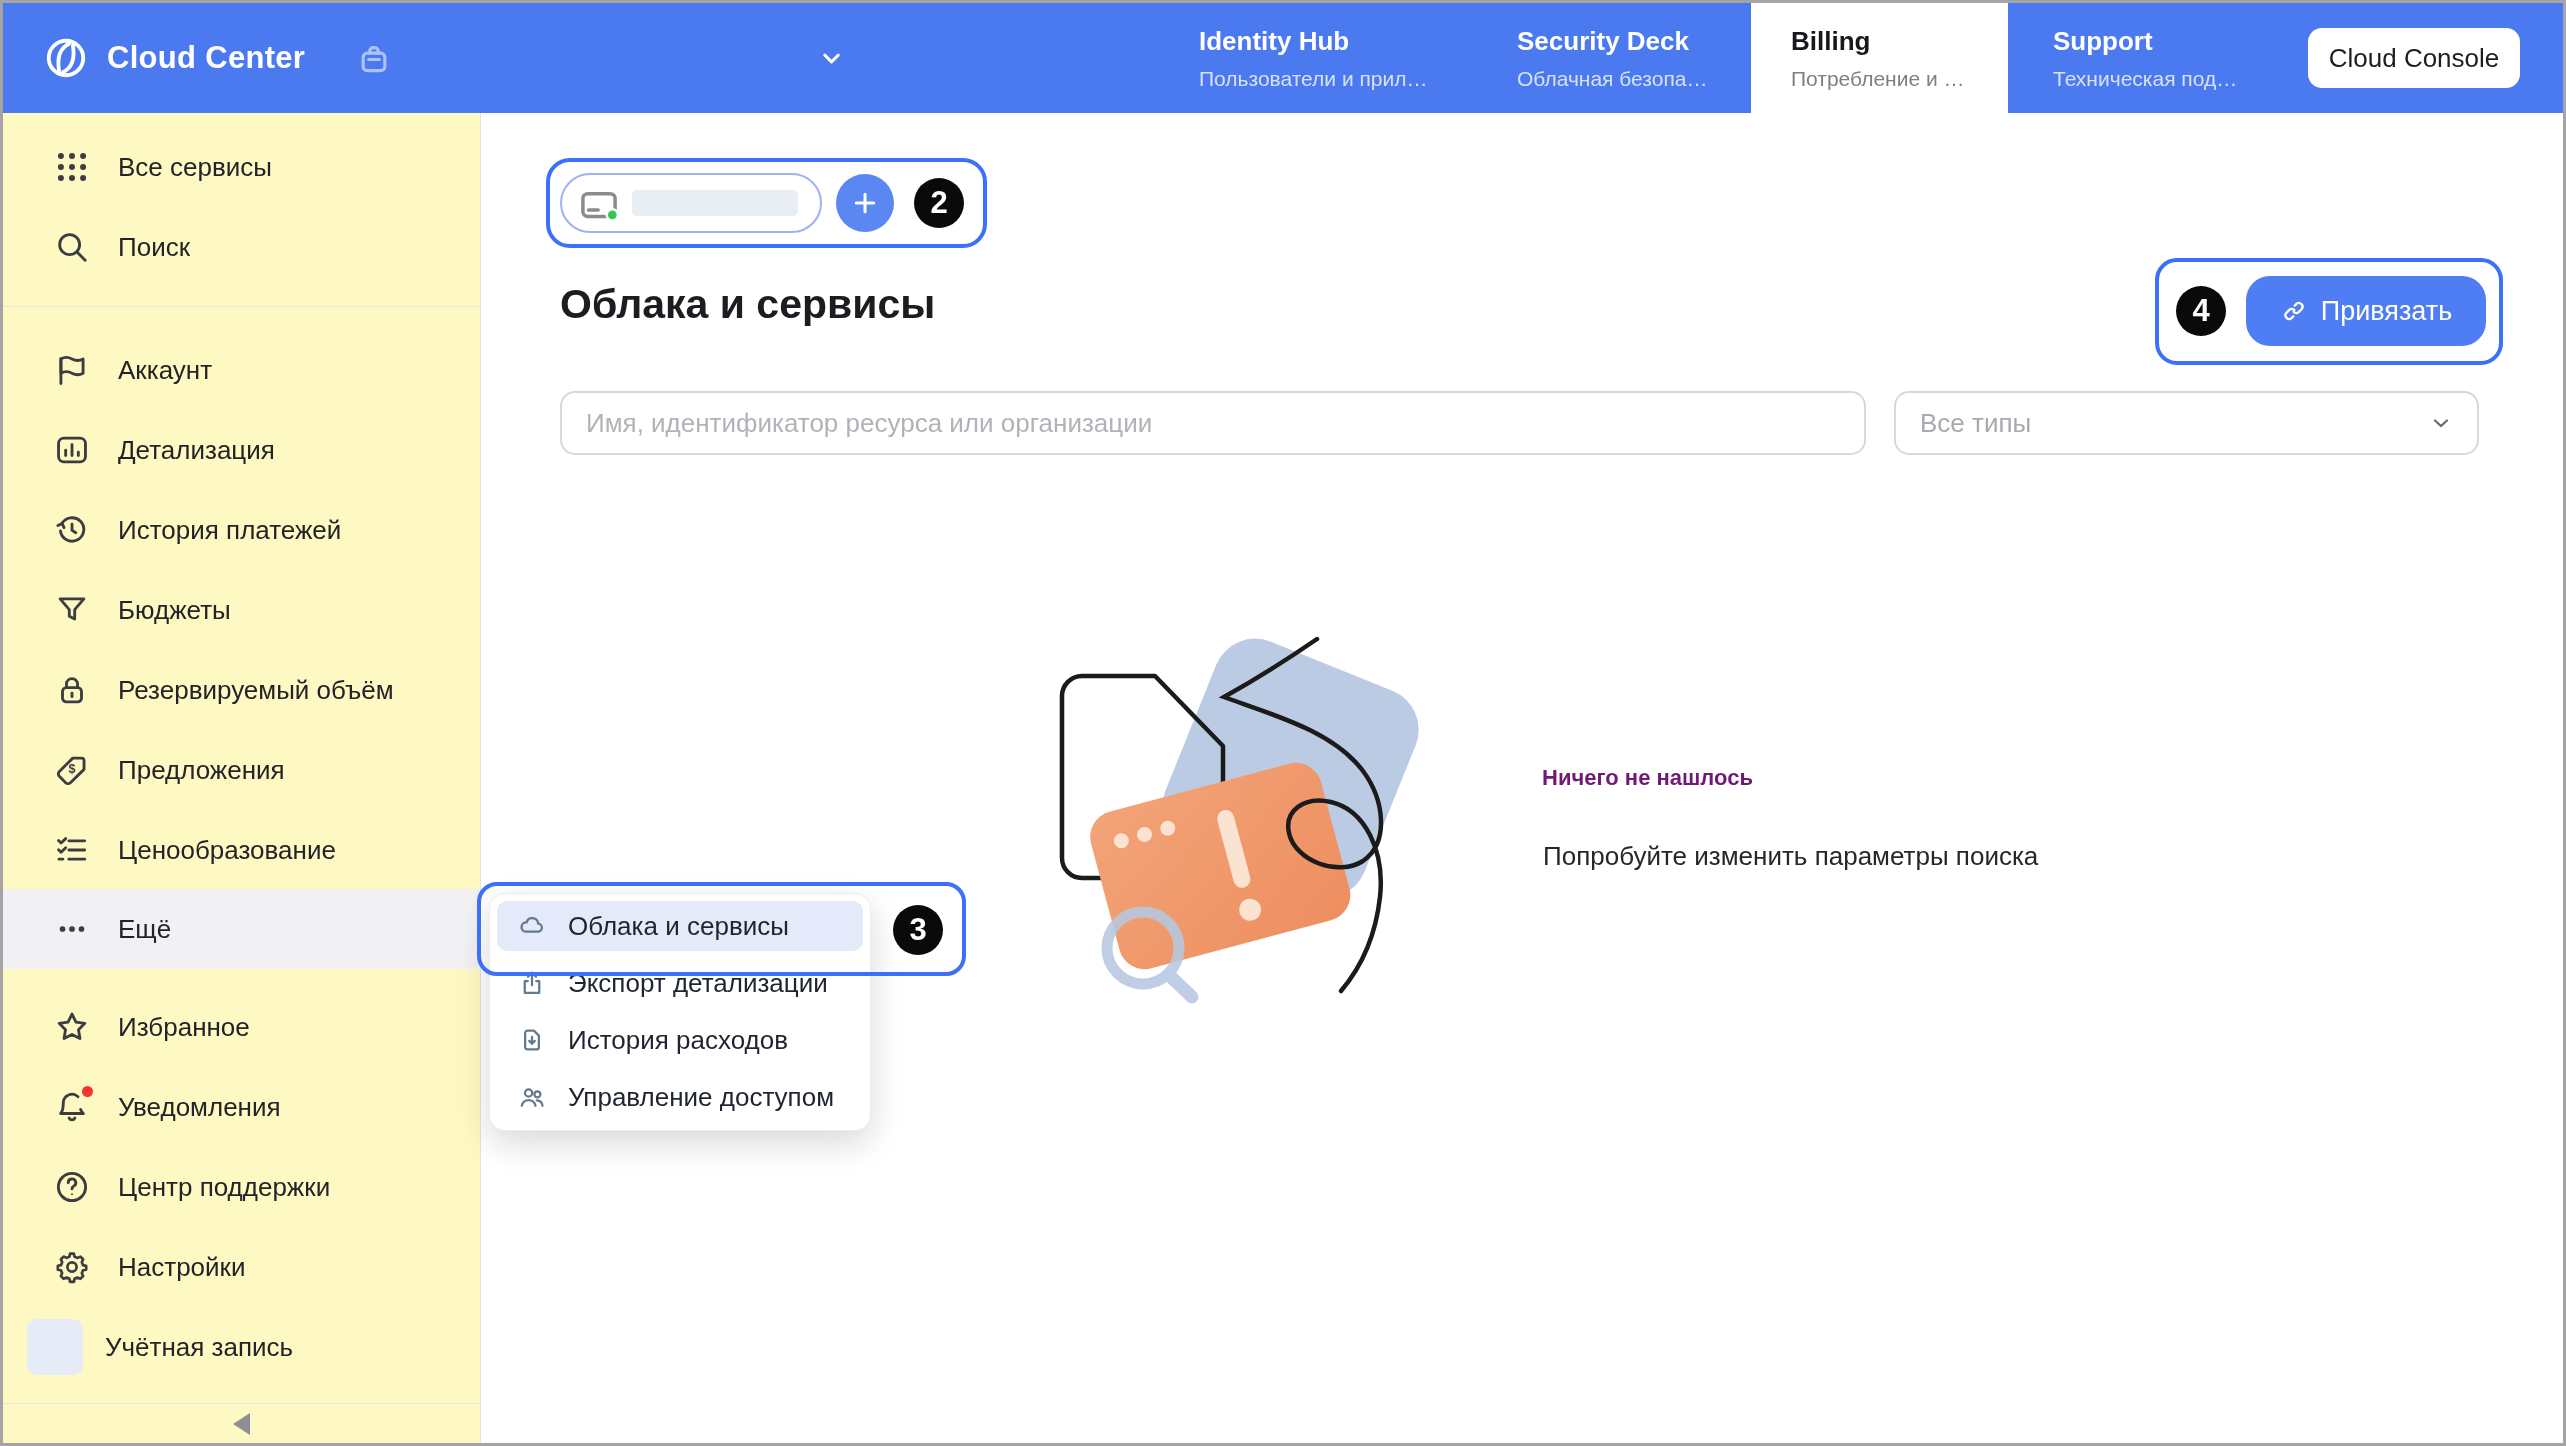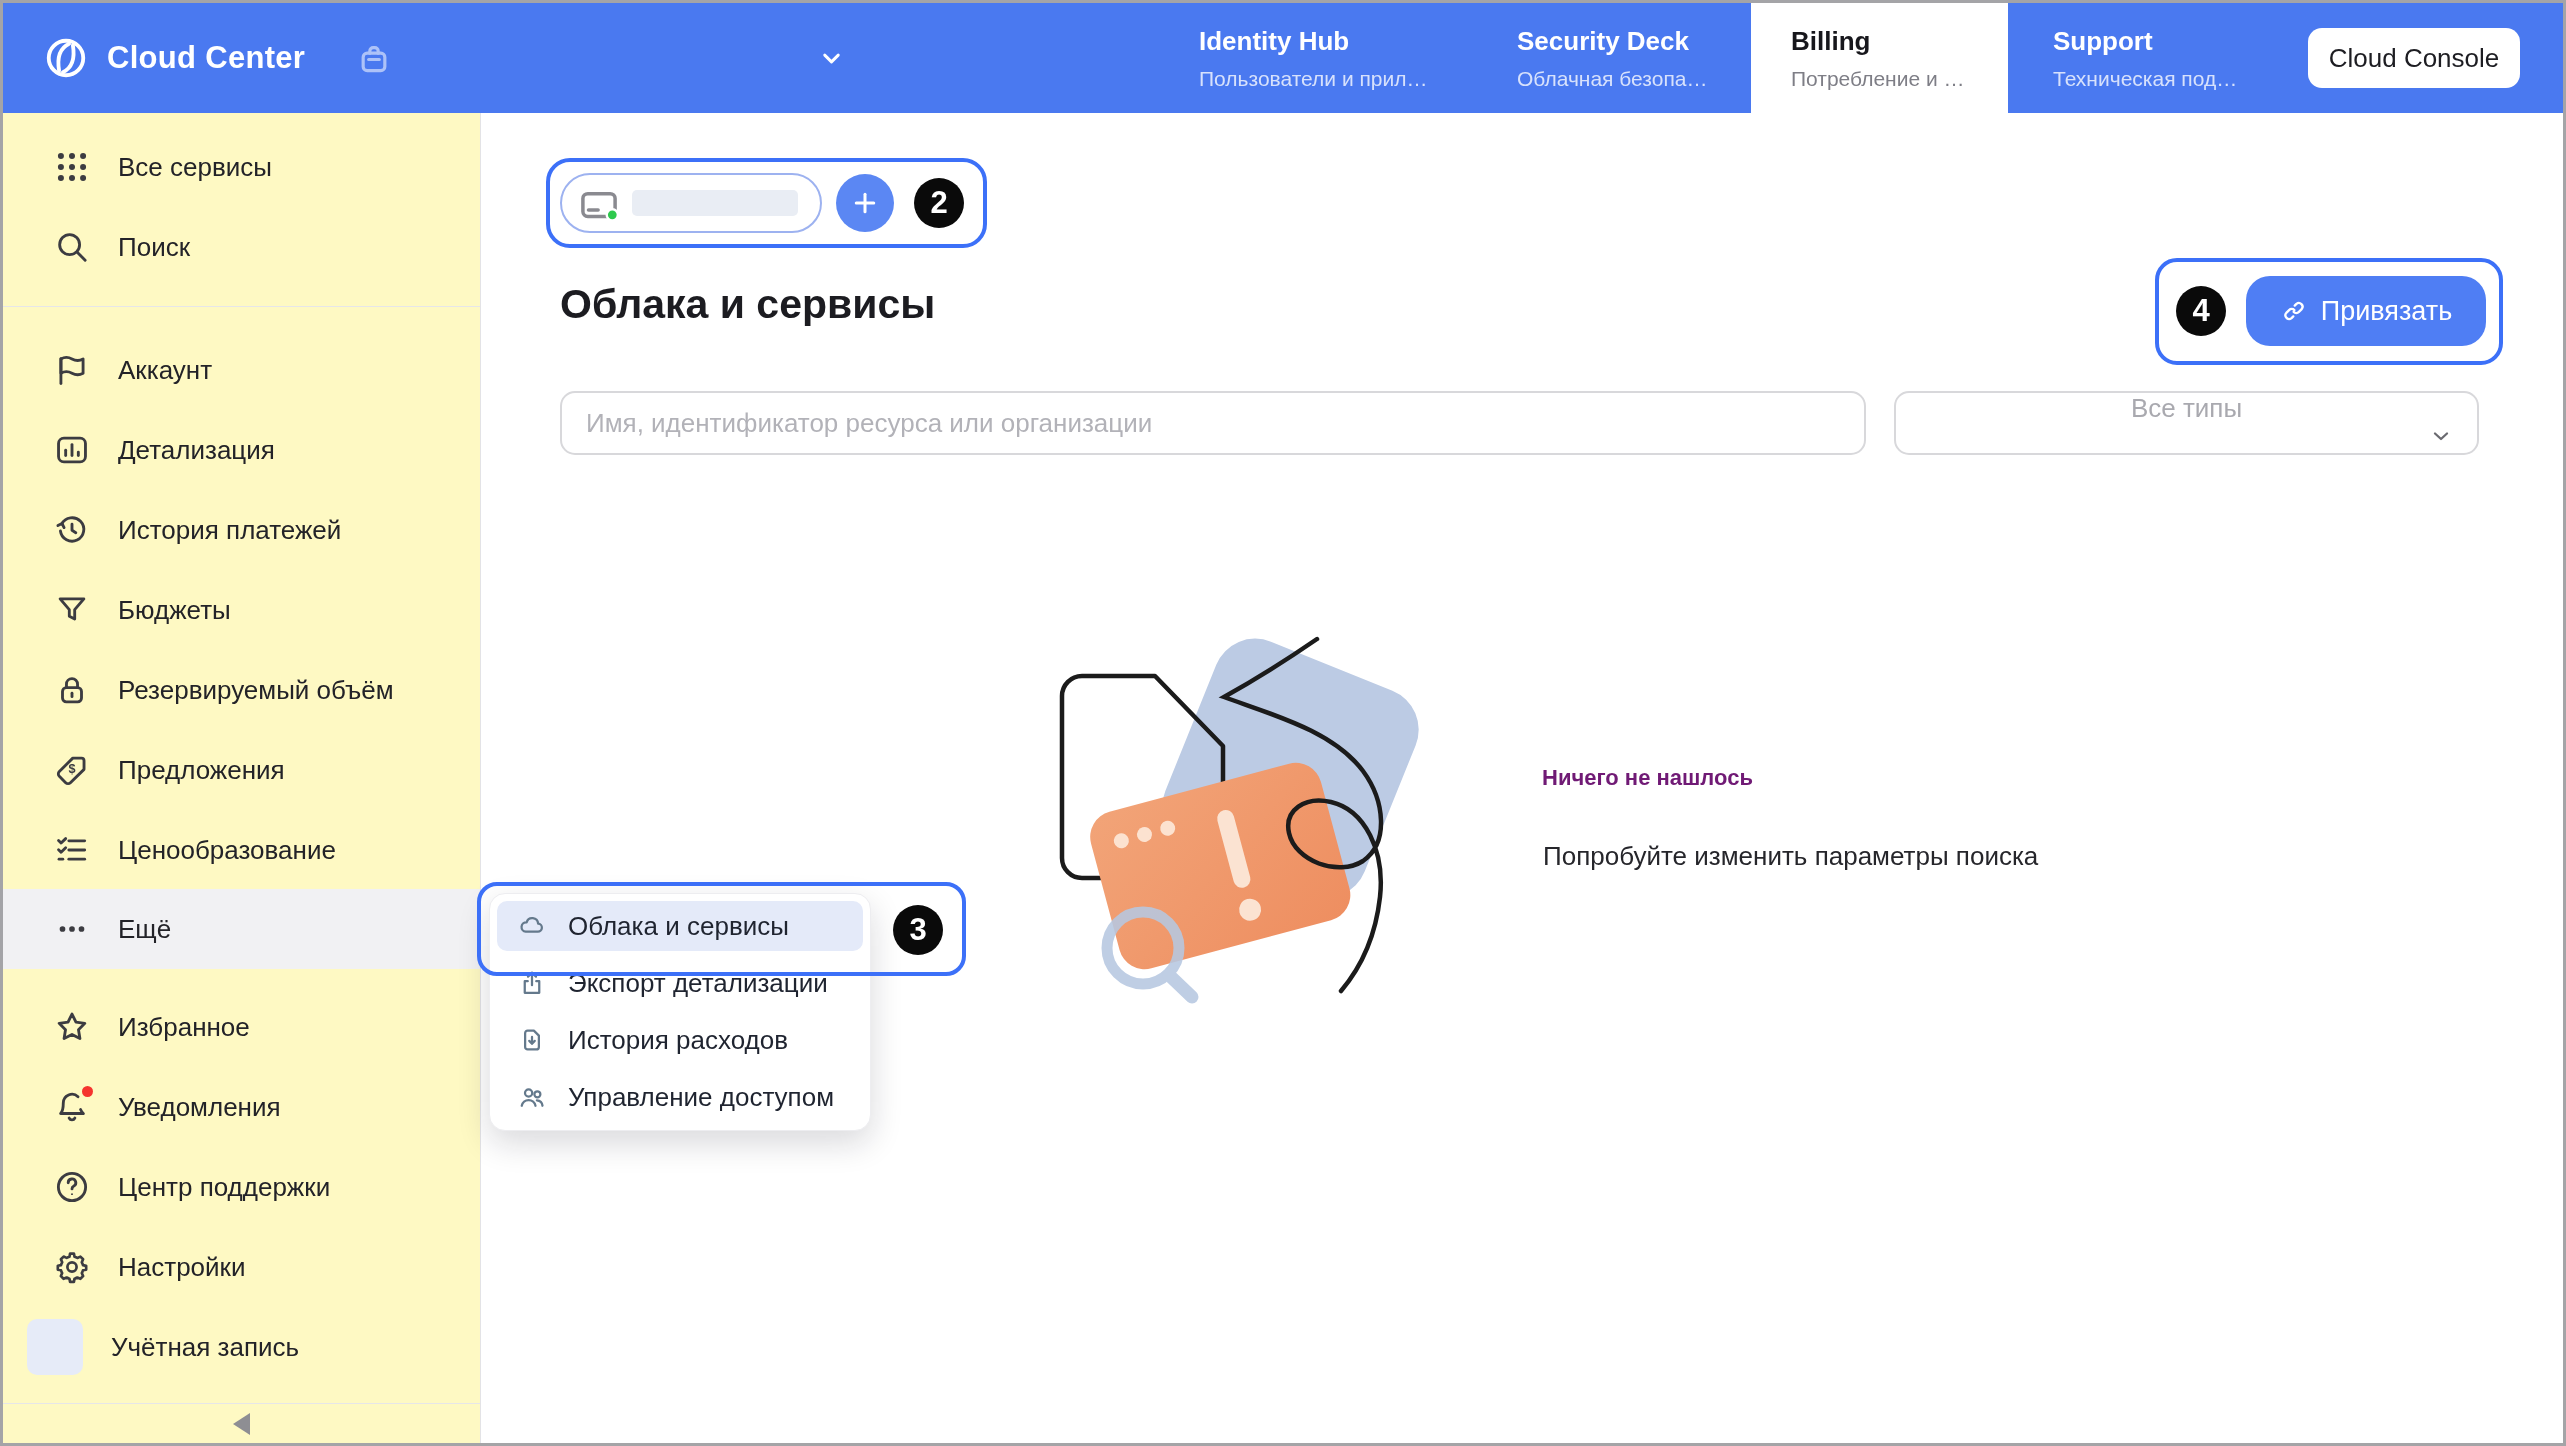--- a/index.html
+++ b/index.html
@@ -22,21 +22,21 @@
   .tab.active .s{color:#7e7e86;}
   .console-btn{position:absolute;left:2305px;top:25px;width:212px;height:60px;background:#fff;border-radius:14px;
                display:flex;align-items:center;justify-content:center;font-size:26px;color:#1d1d22;cursor:pointer;}
   
   .sidebar{position:absolute;left:0;top:110px;width:478px;height:1330px;background:#fef9c3;border-right:1px solid #e3e3e6;box-sizing:border-box;}
   .srow{position:absolute;left:0;width:477px;height:80px;display:flex;align-items:center;
         padding-left:50px;box-sizing:border-box;gap:27px;cursor:pointer;background:transparent;}
   .srow .ic{width:38px;height:38px;flex:0 0 38px;color:#3c3c41;}
   .srow .lbl{font-size:26px;color:#232328;white-space:nowrap;}
   .srow.sel{background:#f1f1f3;}
-  .srow.acct{padding-left:24px;gap:28px;}
+  .srow.acct{padding-left:24px;gap:22px;}
   .avatar{width:56px;height:56px;border-radius:10px;background:#e6ebf8;flex:0 0 56px;}
   .sdiv{position:absolute;left:0;width:477px;height:1px;background:#e6e6e9;}
   .collapse{position:absolute;left:0;top:1292px;width:477px;height:38px;display:flex;align-items:center;justify-content:center;cursor:pointer;}
   .tri{width:0;height:0;border-top:11px solid transparent;border-bottom:11px solid transparent;border-right:17px solid #8e8e93;}
   .belldot{position:absolute;width:11px;height:11px;border-radius:50%;background:#f5342e;}
   
   .page-title{position:absolute;left:557px;top:278px;font-size:41px;font-weight:700;color:#1c1c21;}
   .annot{position:absolute;border:4px solid #3c70f8;box-sizing:border-box;background:transparent;pointer-events:none;}
   .sel-annot{left:543px;top:155px;width:441px;height:90px;border-radius:24px;}
   .link-annot{left:2152px;top:255px;width:348px;height:107px;border-radius:22px;}
@@ -50,21 +50,21 @@
   .plus-btn{position:absolute;left:833px;top:171px;width:58px;height:58px;border-radius:50%;background:#5b87f3;
             display:flex;align-items:center;justify-content:center;cursor:pointer;color:#fff;}
   .link-btn{position:absolute;left:2243px;top:273px;width:240px;height:70px;border-radius:24px;background:#4f7ef4;
             color:#fff;display:flex;align-items:center;justify-content:center;gap:13px;font-size:27px;cursor:pointer;}
   .search-input{position:absolute;left:557px;top:388px;width:1306px;height:64px;box-sizing:border-box;
                 border:2px solid #d8d8db;border-radius:15px;padding:0 24px;font-size:26px;color:#26262b;
                 font-family:"Liberation Sans",sans-serif;outline:none;background:#fff;}
   .search-input::placeholder{color:#b2b2b8;}
   .type-select{position:absolute;left:1891px;top:388px;width:585px;height:64px;box-sizing:border-box;
                border:2px solid #d8d8db;border-radius:15px;display:flex;align-items:center;padding:0 24px;
-               font-size:26px;color:#a9a9af;cursor:pointer;background:#fff;flex-direction:column;}
+               font-size:26px;color:#a9a9af;cursor:pointer;background:#fff;}
   .type-select .chev{margin-left:auto;width:24px;height:24px;color:#6a6a70;}
   .illustration{position:absolute;left:1030px;top:600px;width:420px;height:440px;}
   .empty-title{position:absolute;left:1539px;top:762px;font-size:22px;font-weight:700;color:#701a75;}
   .empty-sub{position:absolute;left:1540px;top:838px;font-size:26px;color:#26262b;}
   
   .popup{position:absolute;left:486px;top:890px;width:382px;height:238px;background:#fff;border-radius:16px;
          border:1px solid #ededf0;box-shadow:0 12px 32px rgba(20,20,40,.16);box-sizing:border-box;z-index:5;}
   .mrow{position:absolute;left:494px;width:366px;height:50px;border-radius:10px;display:flex;align-items:center;
         gap:21px;padding-left:20px;box-sizing:border-box;cursor:pointer;z-index:5;}
   .mrow .mic{width:30px;height:30px;flex:0 0 30px;color:#64798c;}

